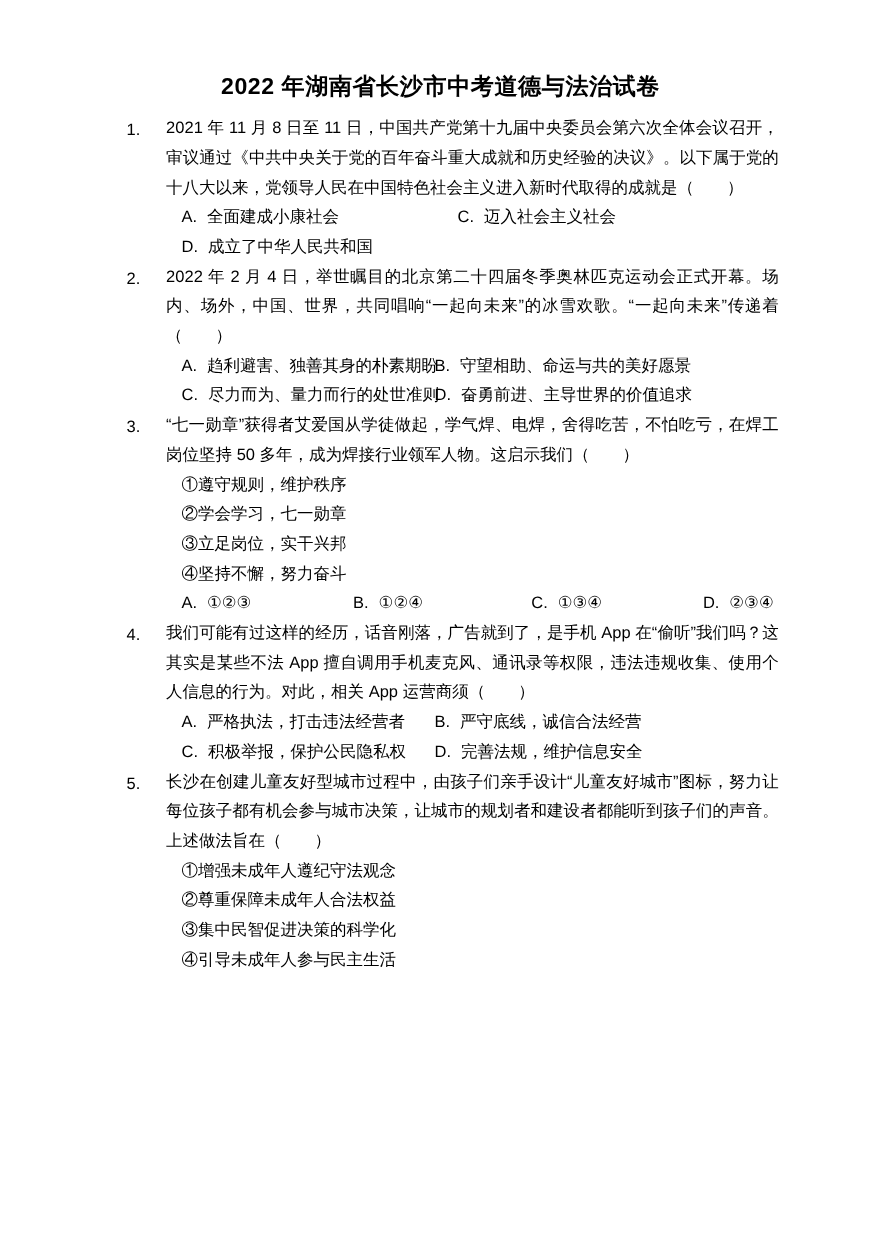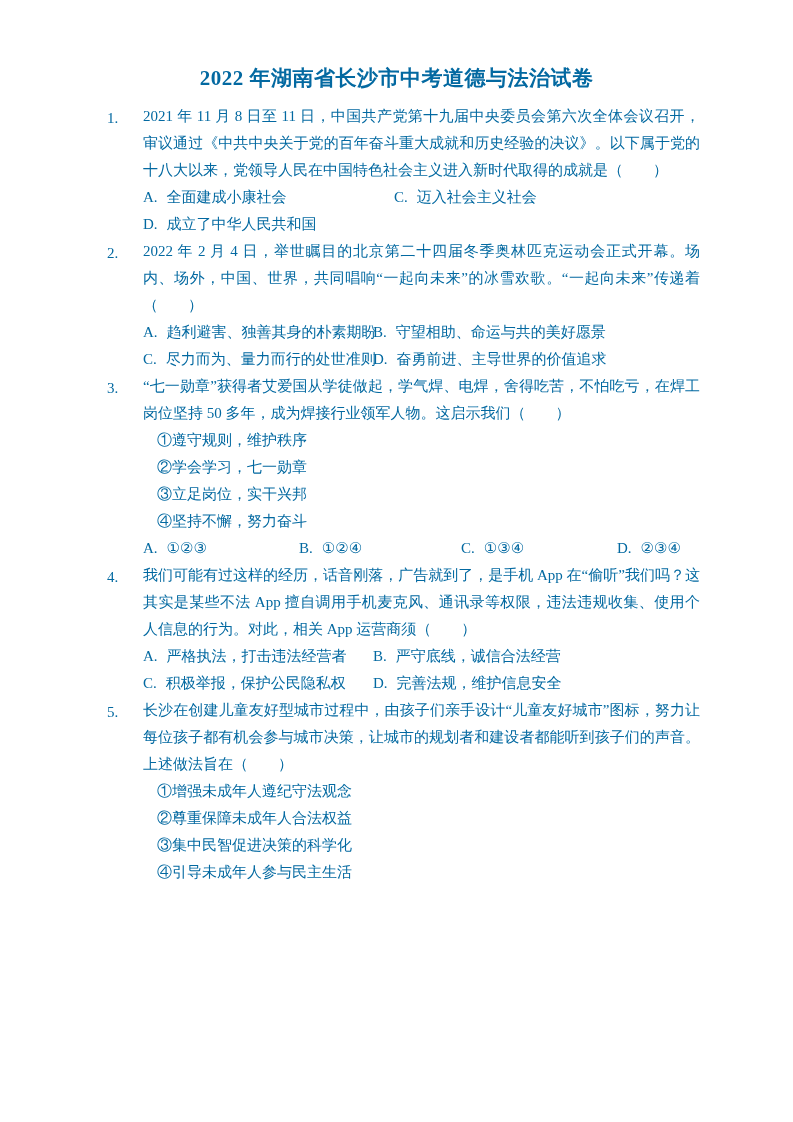--- a/index.html
+++ b/index.html
@@ -2,24 +2,25 @@
 <html><head>
 <meta charset="utf-8">
 <style>
   * { margin: 0; padding: 0; box-sizing: border-box; }
   html, body { background: #ffffff; }
   body { width: 793px; }
   .page {
     width: 793px;
     height: 1122px;
     background: #ffffff;
-    color: #0369a1;
-    font-family: Liberation Serif, serif;
+    color: #000000;
+    font-family: Liberation Sans, sans-serif;
     position: relative;
     overflow: hidden;
+    padding-left: 8px;
   }
   .title {
     padding-top: 64px;
     text-align: center;
     font-size: 21px;
     font-weight: bold;
     letter-spacing: 0.5px;
   }
   .section-header {
     margin: 44px 0 0 88px;
@@ -42,20 +43,21 @@
     width: 557px;
     font-size: 15px;
     line-height: 27px;
   }
   .stem {
     text-align: justify;
     text-align-last: left;
   }
   .subitem { margin-left: 14px; }
   .options {
+    margin-left: 14px;
     display: grid;
   }
   .cols2 { grid-template-columns: 251px auto; }
   .cols2-narrow { grid-template-columns: 230px auto; }
   .cols4 { grid-template-columns: 108px 114px 108px auto; gap: 48px; }
   .option { white-space: nowrap; }
   .olabel { display: inline-block; margin-right: 9px; }
 </style>
 </head>
 <body>

